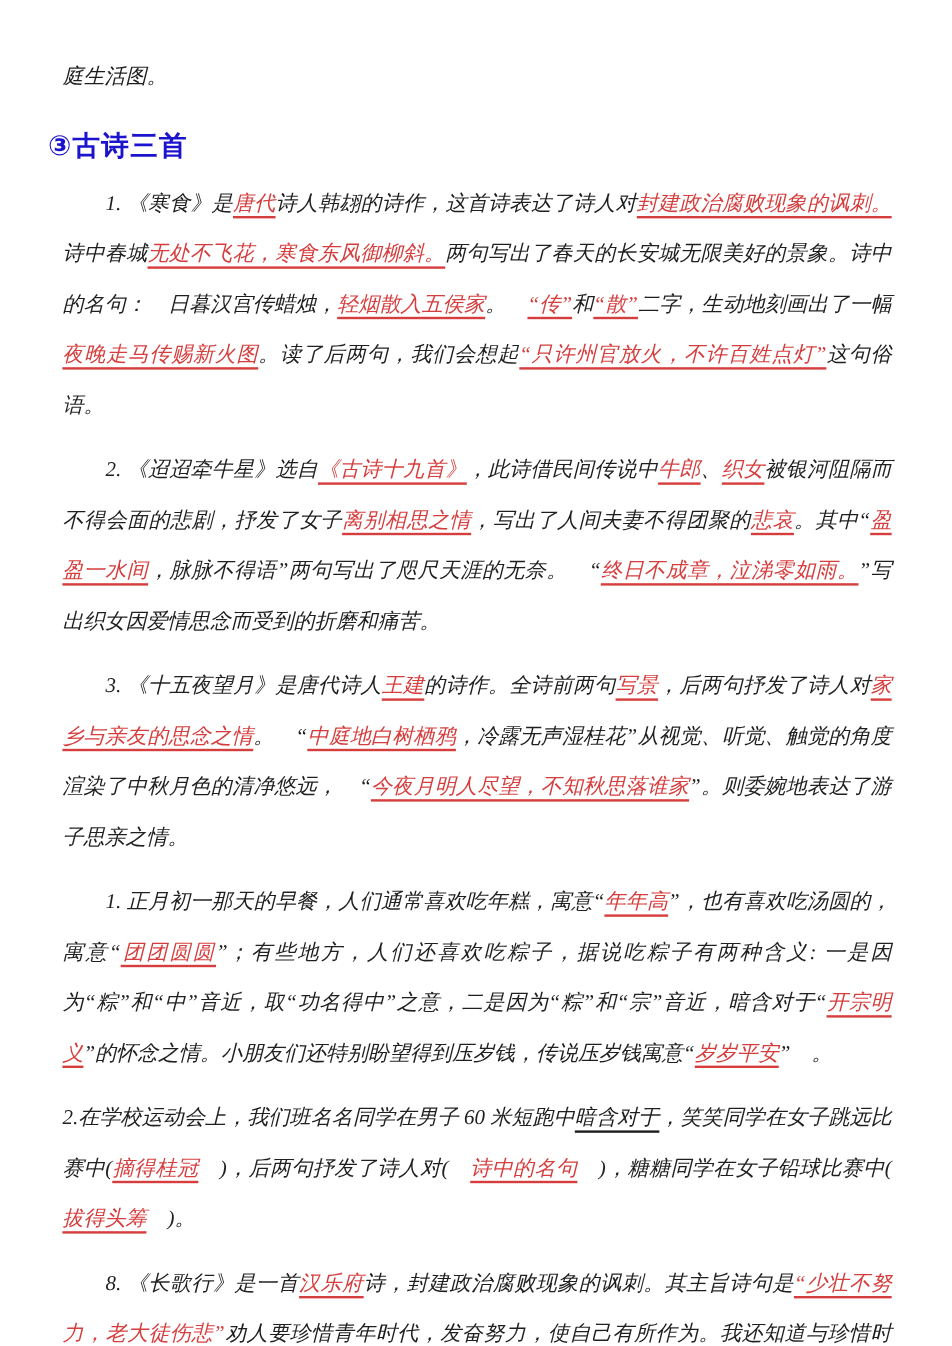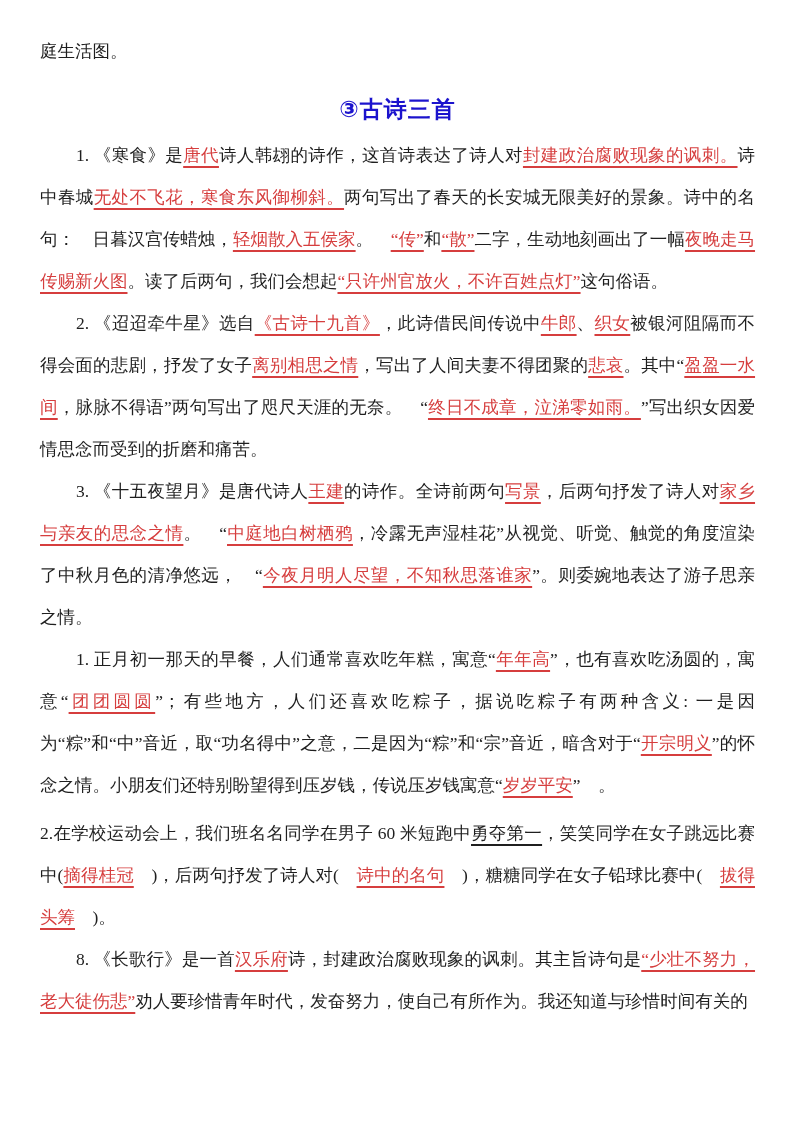--- a/index.html
+++ b/index.html
@@ -13,30 +13,30 @@
   .page{
     width:793px;height:1122px;
     margin:0 auto;
     background:#ffffff;
     padding:30px 38px 0 40px;
     overflow:hidden;
     font-family:"Liberation Serif","DejaVu Serif",serif;
     color:var(--text);
   }
   p.para{
-    margin:0;
+    margin:12px;
     font-size:17.5px;
     line-height:42px;
     text-align:justify;
     word-break:break-all;
+    font-style:italic;
   }
   p.indent{text-indent:2.05em;}
   p.gap-top{margin-top:6px;}
   .heading{
-    text-align:center;
     color:var(--heading);
     font-weight:bold;
     font-size:23px;
     line-height:30px;
     font-family:"Liberation Sans","DejaVu Sans",sans-serif;
     margin:22px 0 10px 0;
     letter-spacing:1px;
   }
   .hl{
     color:var(--hl);
@@ -54,17 +54,17 @@
 <body>
 
 <div class="page">
   <div id="doc-content">
       <p class="para"><span class="plain">庭生活图。</span></p>
       <div class="heading">③古诗三首</div>
       <p class="para indent"><span class="plain">1. 《寒食》是</span><span class="hl">唐代</span><span class="plain">诗人韩翃的诗作，这首诗表达了诗人对</span><span class="hl">封建政治腐败现象的讽刺。</span><span class="plain">诗中春城</span><span class="hl">无处不飞花，寒食东风御柳斜。</span><span class="plain">两句写出了春天的长安城无限美好的景象。诗中的名句：　日暮汉宫传蜡烛，</span><span class="hl">轻烟散入五侯家</span><span class="plain">。　</span><span class="hl">“传”</span><span class="plain">和</span><span class="hl">“散”</span><span class="plain">二字，生动地刻画出了一幅</span><span class="hl">夜晚走马传赐新火图</span><span class="plain">。读了后两句，我们会想起</span><span class="hl">“只许州官放火，不许百姓点灯”</span><span class="plain">这句俗语。</span></p>
       <p class="para indent"><span class="plain">2. 《迢迢牵牛星》选自</span><span class="hl">《古诗十九首》</span><span class="plain">，此诗借民间传说中</span><span class="hl">牛郎</span><span class="plain">、</span><span class="hl">织女</span><span class="plain">被银河阻隔而不得会面的悲剧，抒发了女子</span><span class="hl">离别相思之情</span><span class="plain">，写出了人间夫妻不得团聚的</span><span class="hl">悲哀</span><span class="plain">。其中“</span><span class="hl">盈盈一水间</span><span class="plain">，脉脉不得语”两句写出了咫尺天涯的无奈。　“</span><span class="hl">终日不成章，泣涕零如雨。</span><span class="plain">”写出织女因爱情思念而受到的折磨和痛苦。</span></p>
       <p class="para indent"><span class="plain">3. 《十五夜望月》是唐代诗人</span><span class="hl">王建</span><span class="plain">的诗作。全诗前两句</span><span class="hl">写景</span><span class="plain">，后两句抒发了诗人对</span><span class="hl">家乡与亲友的思念之情</span><span class="plain">。　“</span><span class="hl">中庭地白树栖鸦</span><span class="plain">，冷露无声湿桂花”从视觉、听觉、触觉的角度渲染了中秋月色的清净悠远，　“</span><span class="hl">今夜月明人尽望，不知秋思落谁家</span><span class="plain">”。则委婉地表达了游子思亲之情。</span></p>
       <p class="para indent"><span class="plain">1. 正月初一那天的早餐，人们通常喜欢吃年糕，寓意“</span><span class="hl">年年高</span><span class="plain">”，也有喜欢吃汤圆的，寓意“</span><span class="hl">团团圆圆</span><span class="plain">”；有些地方，人们还喜欢吃粽子，据说吃粽子有两种含义: 一是因为“粽”和“中”音近，取“功名得中”之意，二是因为“粽”和“宗”音近，暗含对于“</span><span class="hl">开宗明义</span><span class="plain">”的怀念之情。小朋友们还特别盼望得到压岁钱，传说压岁钱寓意“</span><span class="hl">岁岁平安</span><span class="plain">”　。</span></p>
-      <p class="para gap-top"><span class="plain">2.在学校运动会上，我们班名名同学在男子 60 米短跑中</span><span class="ul">勇夺第一</span><span class="plain">，笑笑同学在女子跳远比赛中(</span><span class="hl">摘得桂冠</span><span class="plain">　)，后两句抒发了诗人对(　</span><span class="hl">诗中的名句</span><span class="plain">　)，糖糖同学在女子铅球比赛中(　</span><span class="hl">拔得头筹</span><span class="plain">　)。</span></p>
+      <p class="para gap-top"><span class="plain">2.在学校运动会上，我们班名名同学在男子 60 米短跑中</span><span class="ul">暗含对于</span><span class="plain">，笑笑同学在女子跳远比赛中(</span><span class="hl">摘得桂冠</span><span class="plain">　)，后两句抒发了诗人对(　</span><span class="hl">诗中的名句</span><span class="plain">　)，糖糖同学在女子铅球比赛中(　</span><span class="hl">拔得头筹</span><span class="plain">　)。</span></p>
       <p class="para indent"><span class="plain">8. 《长歌行》是一首</span><span class="hl">汉乐府</span><span class="plain">诗，封建政治腐败现象的讽刺。其主旨诗句是</span><span class="hl">“少壮不努力，老大徒伤悲”</span><span class="plain">劝人要珍惜青年时代，发奋努力，使自己有所作为。我还知道与珍惜时间有关的</span></p>
     </div>
 
 </div>
 
 </body></html>

